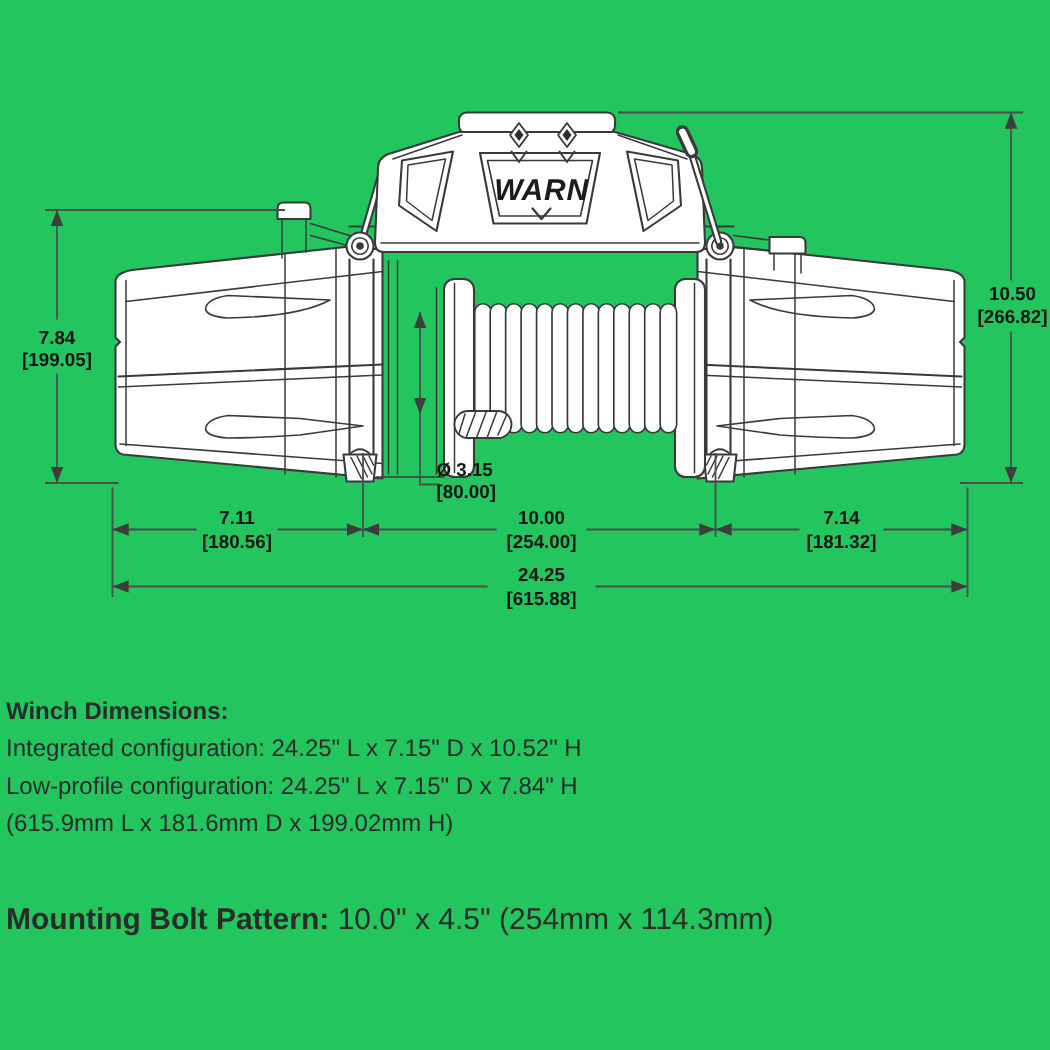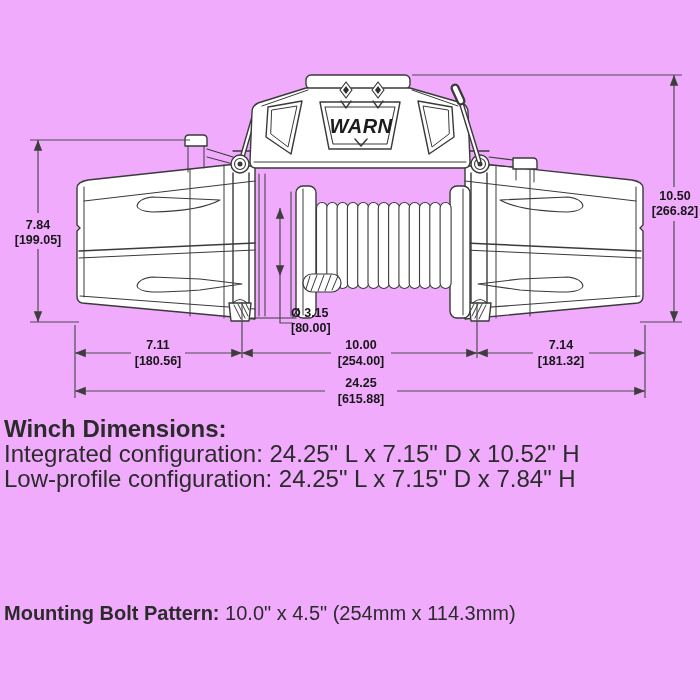--- a/index.html
+++ b/index.html
@@ -1,32 +1,32 @@
 <!DOCTYPE html>
 <html><head>
 <meta charset="utf-8">
 <style>
   html,body{margin:0;padding:0;background:#fff;}
   .stage{
-    position:relative;width:700px;height:700px;background:#f0abfc;overflow:hidden;
+    position:relative;width:700px;height:700px;background:#22c55e;overflow:hidden;
     font-family:"Liberation Sans", sans-serif;
   }
   .diagram-svg{position:absolute;left:0;top:0;}
   .dim-label{
     font-family:"Liberation Sans", sans-serif;
     font-size:12.5px;font-weight:bold;fill:#161616;
   }
   .warn-logo{
     font-family:"Liberation Sans", sans-serif;
     font-size:20px;font-weight:bold;font-style:italic;
     letter-spacing:.5px;fill:#1c1c1c;
   }
   .specs{
-    position:absolute;left:4px;top:416px;width:660px;
-    font-size:24px;line-height:25px;color:#2b2b2b;
+    position:absolute;left:4px;top:462px;width:660px;
+    font-size:16px;line-height:25px;color:#2b2b2b;
   }
   .specs .heading{font-weight:bold;}
   .bolt-pattern{
     position:absolute;left:4px;top:601px;width:680px;
     font-size:20px;line-height:25px;color:#2b2b2b;
   }
   .bolt-pattern b{font-weight:bold;}
 </style>
 </head>
 <body>
@@ -233,19 +233,20 @@
       <text class="dim-label" x="361" y="403" text-anchor="middle">[615.88]</text>
       <text class="dim-label" x="291" y="317" text-anchor="start">Ø 3.15</text>
       <text class="dim-label" x="291" y="332" text-anchor="start">[80.00]</text>
     </g>
   </svg>
 
   <div class="specs">
     <div class="heading">Winch Dimensions:</div>
     <div>Integrated configuration: 24.25" L x 7.15" D x 10.52" H</div>
     <div>Low-profile configuration: 24.25" L x 7.15" D x 7.84" H</div>
+    <div>(615.9mm L x 181.6mm D x 199.02mm H)</div>
   </div>
 
   <div class="bolt-pattern">
     <b>Mounting Bolt Pattern:</b><span> 10.0" x 4.5" (254mm x 114.3mm)</span>
   </div>
 
 </div>
 
 </body></html>

